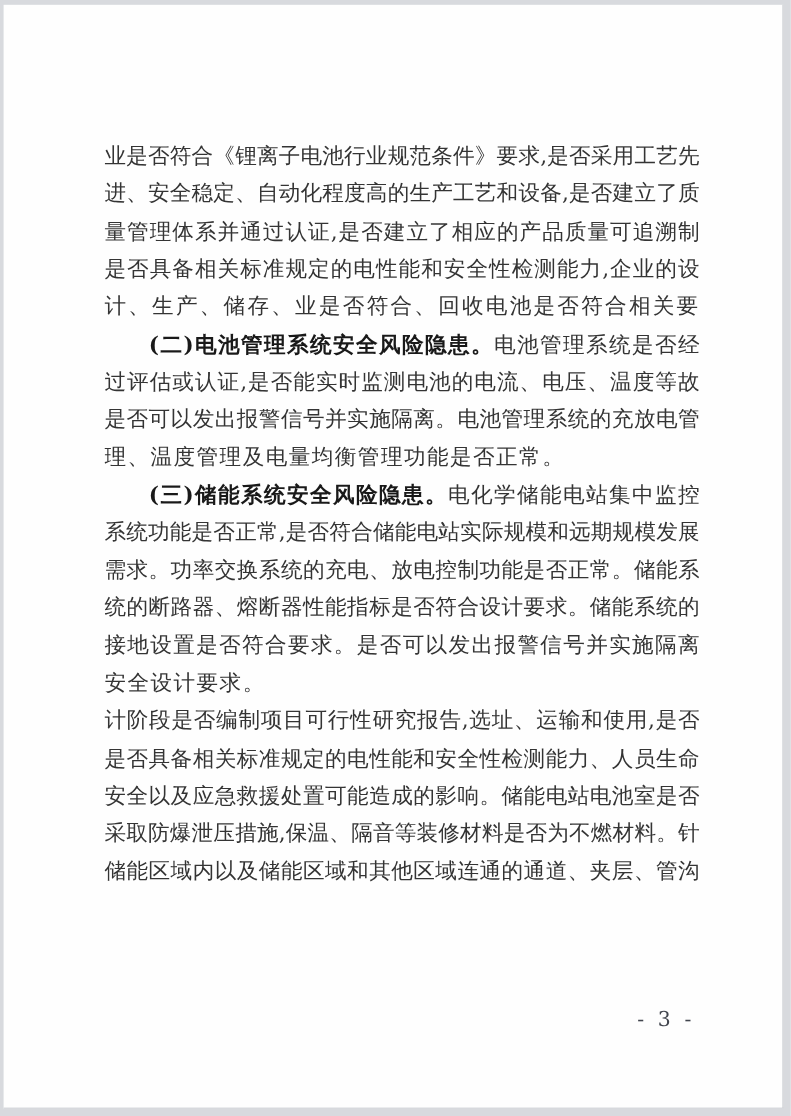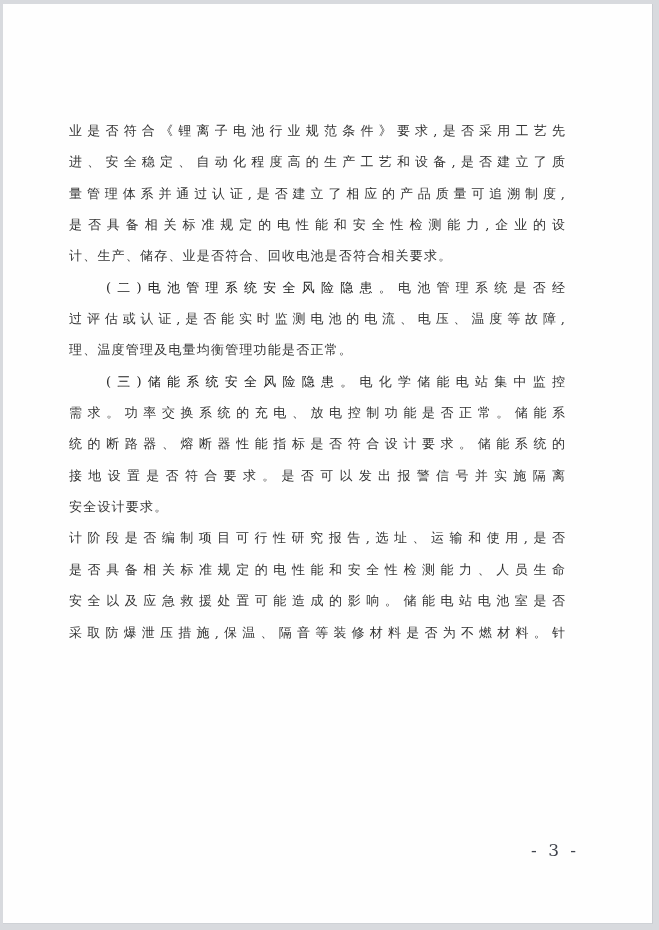--- a/index.html
+++ b/index.html
@@ -13,41 +13,41 @@
   .page {
     position: absolute;
     left: 3px; top: 4px;
     width: 649px; height: 919px;
     background: #fefefe;
     border-right: 1px solid #c9ccd1;
     border-bottom: 1px solid #cfd2d6;
   }
   .textblock {
     position: absolute;
-    left: 66px; top: 111px;
+    left: 84px; top: 111px;
     width: 496px;
-    font-size: 13px;
+    font-size: 18px;
     line-height: 31.35px;
     color: #343434;
   }
   .tline {
     text-align: justify;
     text-align-last: justify;
     word-break: break-all;
     height: 31.35px;
     white-space: normal;
     overflow: hidden;
   }
   .tline.pend {
     text-align-last: left;
     letter-spacing: 1.2px;
   }
   .tline.ind { text-indent: 37px; }
   .head {
-    font-weight: normal;
+    font-weight: bold;
     color: #191919;
   }
   .pagenum {
     position: absolute;
     top: 836px; left: 528px;
     font-size: 17px;
     letter-spacing: 3px;
     color: #41454e;
     white-space: nowrap;
   }
@@ -57,25 +57,28 @@
 
 <div class="page">
   <div class="textblock">
     <div class="tline"><span class="head"></span><span>业是否符合《锂离子电池行业规范条件》要求,是否采用工艺先</span></div>
     <div class="tline"><span class="head"></span><span>进、安全稳定、自动化程度高的生产工艺和设备,是否建立了质</span></div>
     <div class="tline"><span class="head"></span><span>量管理体系并通过认证,是否建立了相应的产品质量可追溯制度,</span></div>
     <div class="tline"><span class="head"></span><span>是否具备相关标准规定的电性能和安全性检测能力,企业的设</span></div>
     <div class="tline pend"><span class="head"></span><span>计、生产、储存、业是否符合、回收电池是否符合相关要求。</span></div>
     <div class="tline ind"><span class="head">(二)电池管理系统安全风险隐患。</span><span>电池管理系统是否经</span></div>
     <div class="tline"><span class="head"></span><span>过评估或认证,是否能实时监测电池的电流、电压、温度等故障,</span></div>
+    <div class="tline"><span class="head"></span><span>是否可以发出报警信号并实施隔离。电池管理系统的充放电管</span></div>
     <div class="tline pend"><span class="head"></span><span>理、温度管理及电量均衡管理功能是否正常。</span></div>
     <div class="tline ind"><span class="head">(三)储能系统安全风险隐患。</span><span>电化学储能电站集中监控</span></div>
+    <div class="tline"><span class="head"></span><span>系统功能是否正常,是否符合储能电站实际规模和远期规模发展</span></div>
     <div class="tline"><span class="head"></span><span>需求。功率交换系统的充电、放电控制功能是否正常。储能系</span></div>
     <div class="tline"><span class="head"></span><span>统的断路器、熔断器性能指标是否符合设计要求。储能系统的</span></div>
     <div class="tline"><span class="head"></span><span>接地设置是否符合要求。是否可以发出报警信号并实施隔离</span></div>
     <div class="tline pend"><span class="head"></span><span>安全设计要求。</span></div>
     <div class="tline"><span class="head"></span><span>计阶段是否编制项目可行性研究报告,选址、运输和使用,是否</span></div>
     <div class="tline"><span class="head"></span><span>是否具备相关标准规定的电性能和安全性检测能力、人员生命</span></div>
     <div class="tline"><span class="head"></span><span>安全以及应急救援处置可能造成的影响。储能电站电池室是否</span></div>
     <div class="tline"><span class="head"></span><span>采取防爆泄压措施,保温、隔音等装修材料是否为不燃材料。针</span></div>
+    <div class="tline"><span class="head"></span><span>储能区域内以及储能区域和其他区域连通的通道、夹层、管沟</span></div>
   </div>
   <div class="pagenum">- 3 -</div>
 </div>
 
 </body></html>

